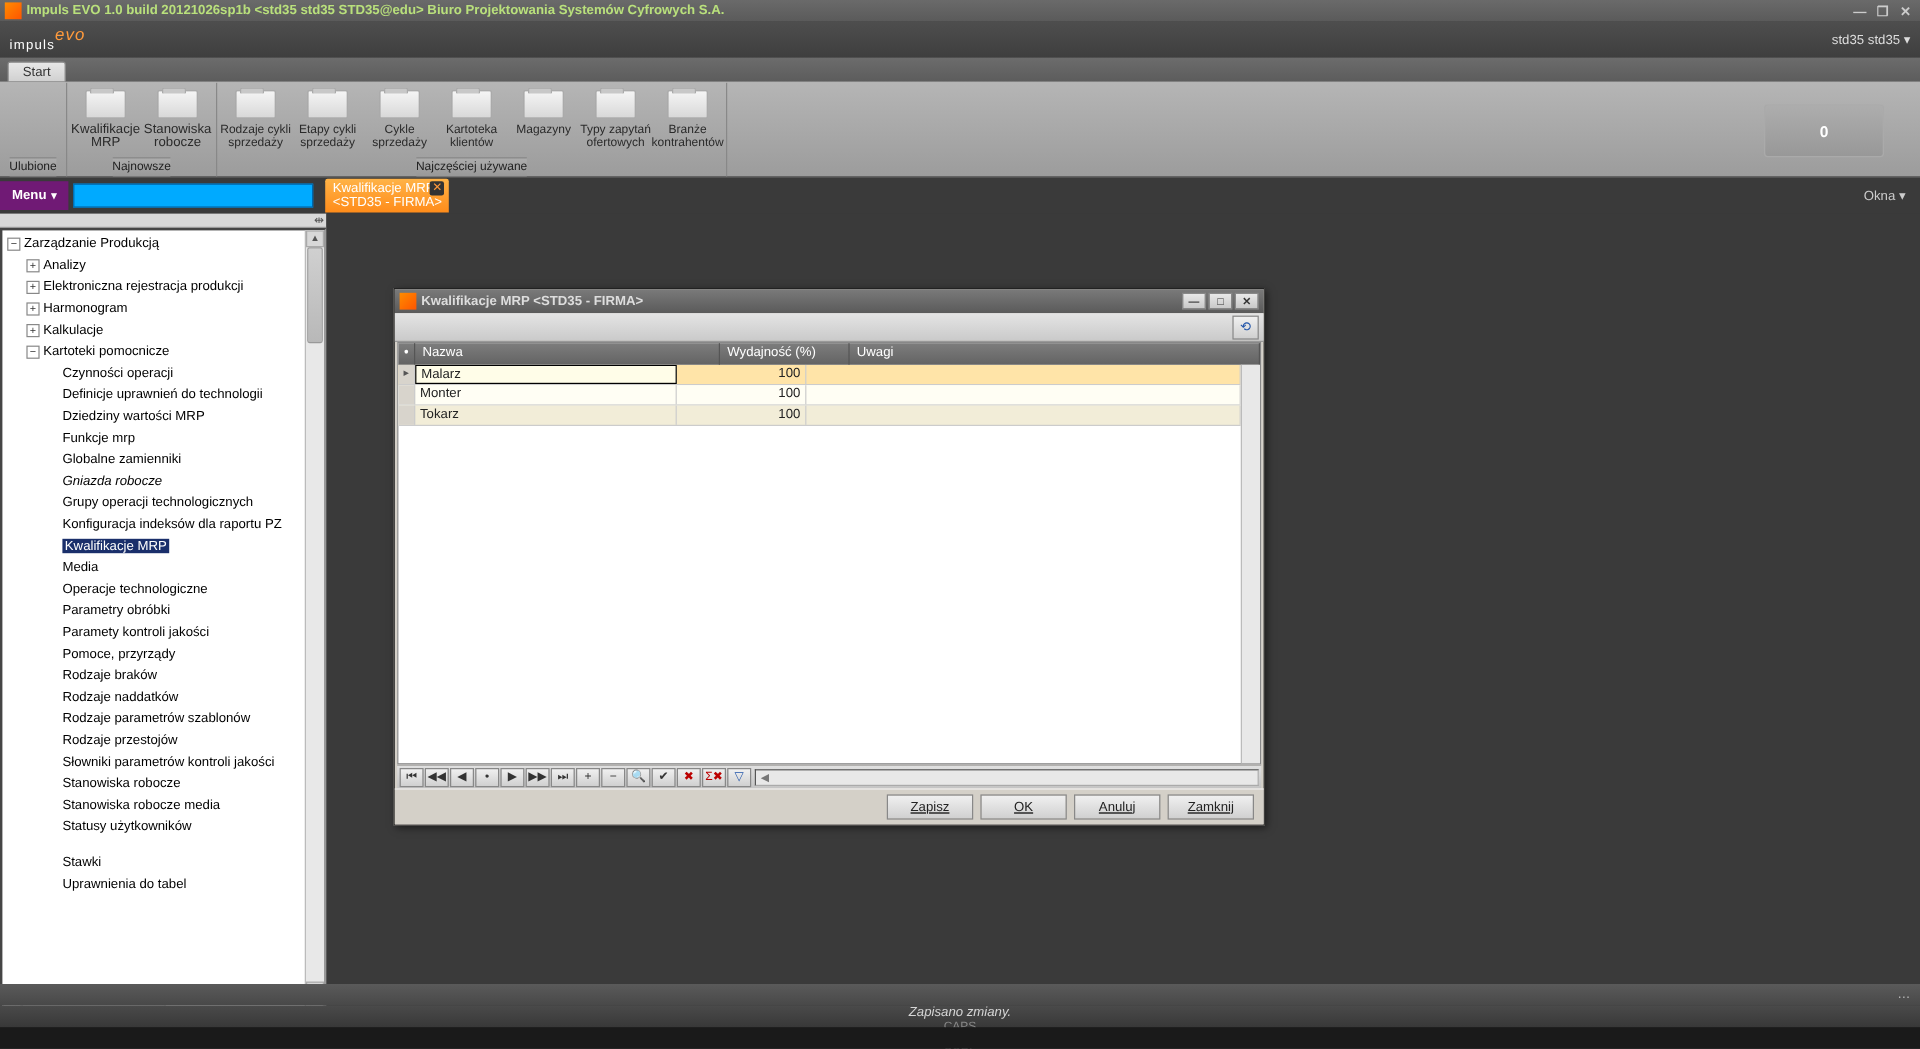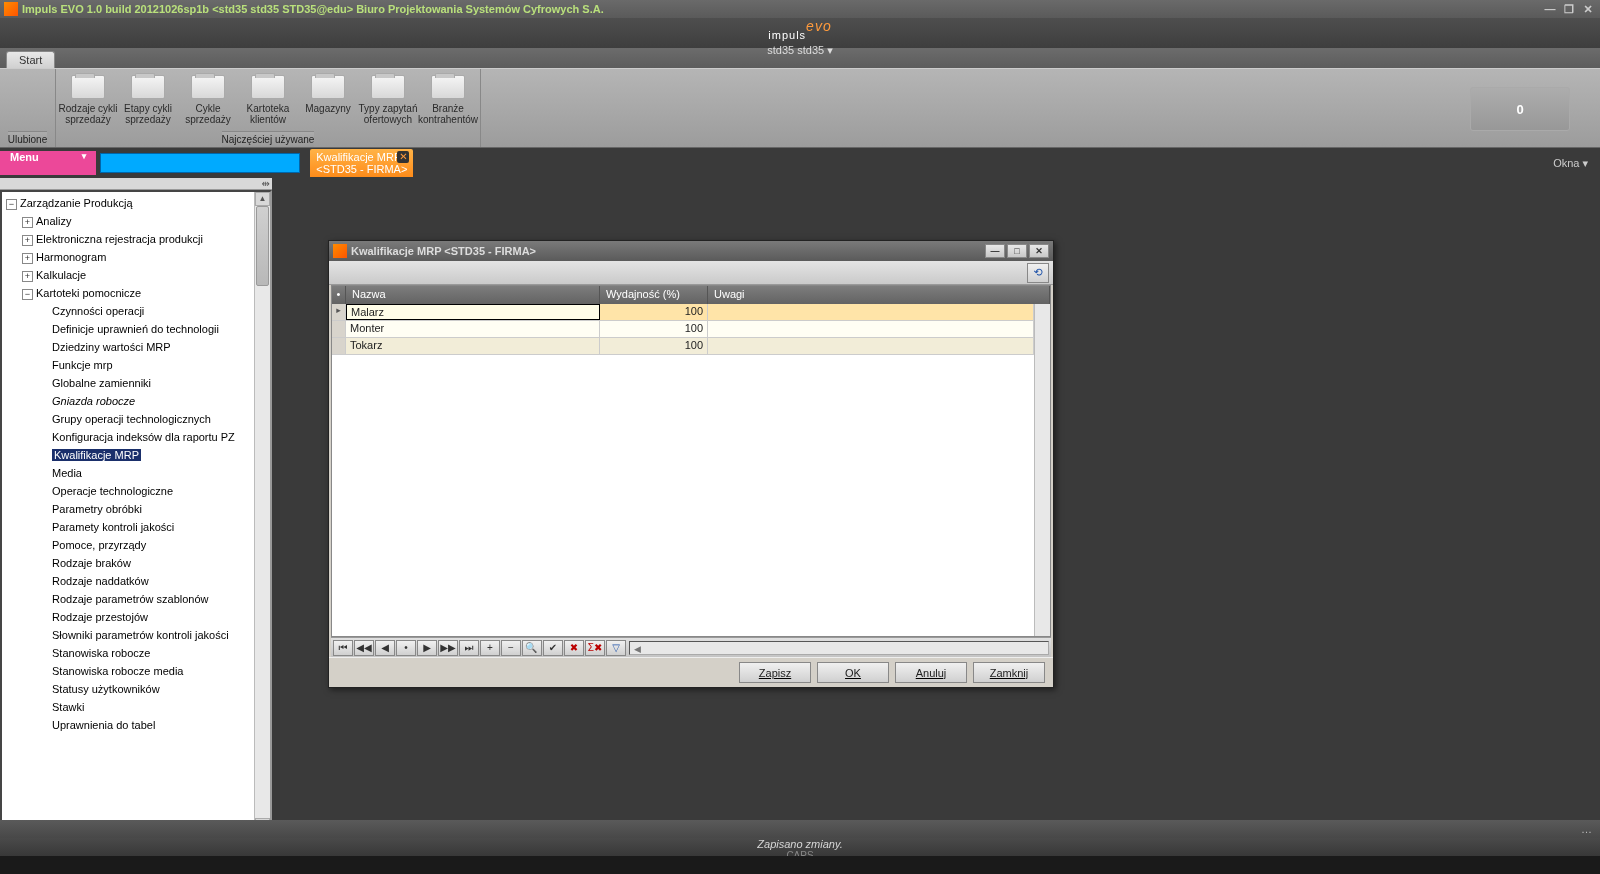--- a/index.html
+++ b/index.html
@@ -5,21 +5,21 @@
 * { box-sizing: border-box; margin: 0; padding: 0; font-family: Tahoma, Arial, sans-serif; font-size: 11px; }
 body { width: 1600px; height: 874px; background: #3a3a3a; overflow: hidden; position: relative; }
 
 
 .titlebar { height: 18px; background: linear-gradient(#6a6a6a,#5a5a5a); color: #b9e07c; display: flex; align-items: center; padding: 0 4px; font-weight: bold; font-size: 11px; }
 .titlebar .app-icon { width: 14px; height: 14px; background: linear-gradient(135deg,#ff8c00,#ff5500); margin-right: 4px; }
 .titlebar .spacer { flex: 1; }
 .titlebar .win-btns span { display: inline-block; width: 16px; text-align: center; color: #ccc; }
 
 
-.banner { height: 30px; background: linear-gradient(#4e4e4e,#3e3e3e); display: flex; align-items: center; padding: 0 8px; color: #fff; flex-direction: column; }
+.banner { height: 30px; background: linear-gradient(#4e4e4e,#3e3e3e); display: flex; align-items: center; padding: 0 8px; color: #fff; }
 .banner .logo { font-family: Arial; font-size: 20px; font-weight: normal; letter-spacing: 1px; }
 .banner .logo .evo { font-style: italic; color: #ff9a3c; font-size: 14px; vertical-align: super; }
 .banner .spacer { flex: 1; }
 .banner .user { color: #ddd; font-size: 11px; }
 
 
 .tabrow { height: 20px; background: linear-gradient(#6c6c6c,#5c5c5c); display: flex; align-items: flex-end; padding-left: 6px; }
 .tabrow .tab { background: linear-gradient(#e8e8e8,#d0d0d0); border: 1px solid #888; border-bottom: none; border-radius: 3px 3px 0 0; padding: 2px 12px; font-size: 11px; color: #333; }
 
 
@@ -28,21 +28,21 @@
 .ribbon .items { display: flex; flex: 1; }
 .ribbon .ritem { width: 60px; display: flex; flex-direction: column; align-items: center; justify-content: flex-start; padding-top: 6px; color: #2a2a2a; }
 .ribbon .ritem .ricon { width: 34px; height: 24px; background: linear-gradient(#f5f5f5,#d8d8d8); border: 1px solid #aaa; border-radius: 2px; position: relative; }
 .ribbon .ritem .ricon::before { content: ''; position: absolute; top: -3px; left: 3px; width: 18px; height: 4px; background: #c8c8c8; border: 1px solid #aaa; border-bottom: none; border-radius: 2px 2px 0 0; }
 .ribbon .ritem .rlabel { text-align: center; font-size: 10px; line-height: 11px; margin-top: 4px; }
 .ribbon .grplabel { text-align: center; font-size: 10px; color: #222; padding: 2px 0; border-top: 1px solid #888; background: linear-gradient(#acacac,#989898); }
 .ribbon .big-zero { position: absolute; right: 30px; top: 18px; width: 100px; height: 44px; border: 1px solid #aaa; border-radius: 3px; background: linear-gradient(#adadad,#989898); color: #fff; display: flex; align-items: center; justify-content: center; font-size: 13px; font-weight: bold; }
 
 
 .docstrip { height: 30px; background: #3a3a3a; display: flex; align-items: center; }
-.menu-btn { background: #ec4899; color: #fff; font-weight: bold; height: 24px; display: flex; align-items: flex-start; padding: 0 10px; gap: 39px; }
+.menu-btn { background: #701a75; color: #fff; font-weight: bold; height: 24px; display: flex; align-items: center; padding: 0 10px; }
 .menu-btn .arrow { margin-left: 4px; font-size: 9px; }
 .menu-search { flex: 0 0 200px; height: 20px; background: #00aaff; border: 1px solid #0066aa; margin-left: 4px; }
 .doc-tab { margin-left: 10px; height: 28px; background: linear-gradient(#ffb347,#ff8c1a); color: #fff; font-size: 10px; padding: 2px 6px; display: flex; flex-direction: column; justify-content: center; position: relative; border-radius: 2px 2px 0 0; }
 .doc-tab .close { position: absolute; right: 4px; top: 2px; background: #333; color: #ff9a3c; width: 12px; height: 12px; text-align: center; line-height: 11px; border-radius: 2px; font-size: 10px; }
 .docstrip .spacer { flex: 1; }
 .docstrip .okna { color: #ccc; padding: 0 12px; font-size: 11px; }
 
 
 .main { display: flex; height: 672px; background: #3a3a3a; position: relative; }
 
@@ -82,21 +82,21 @@
 .inwin .grid-head { display: flex; height: 18px; background: linear-gradient(#7d7d7d,#636363); color: #fff; }
 .inwin .grid-head .gh { border-right: 1px solid #555; padding: 2px 6px; font-size: 11px; }
 .inwin .grid-head .gh.sel { width: 14px; padding: 2px; text-align: center; }
 .inwin .grid-head .gh.n { width: 254px; }
 .inwin .grid-head .gh.w { width: 108px; }
 .inwin .grid-head .gh.u { flex: 1; }
 .inwin .grid-body { position: absolute; top: 18px; left: 0; right: 16px; bottom: 0; overflow: hidden; }
 .inwin .grid-row { display: flex; height: 17px; border-bottom: 1px solid #ccc; }
 .inwin .grid-row .gc { border-right: 1px solid #ccc; padding: 1px 4px; font-size: 11px; color: #222; }
 .inwin .grid-row .gc.sel { width: 14px; background: #d8d4cc; text-align: center; font-size: 9px; color: #555; }
-.inwin .grid-row .gc.n { width: 254px; }
+.inwin .grid-row .gc.n { width: 218px; }
 .inwin .grid-row .gc.w { width: 108px; text-align: right; }
 .inwin .grid-row .gc.u { flex: 1; }
 .inwin .grid-row.r0 { background: #ffe4a8; }
 .inwin .grid-row.r0 .gc.n { background: #fffde8; border: 1px solid #000; }
 .inwin .grid-row.r1 { background: #fffef4; }
 .inwin .grid-row.r2 { background: #f2edd8; }
 .inwin .grid-scroll-v { position: absolute; top: 18px; right: 0; bottom: 0; width: 16px; background: #e8e8e8; border-left: 1px solid #bbb; }
 
 .inwin .iw-nav { height: 20px; background: linear-gradient(#e0e0e0,#c4c4c4); border-top: 1px solid #999; display: flex; align-items: center; padding: 0 2px; margin: 0 2px; }
 .inwin .iw-nav .nbtn { width: 20px; height: 16px; border: 1px solid #888; background: linear-gradient(#f0f0f0,#d0d0d0); margin-right: 1px; text-align: center; line-height: 14px; font-size: 10px; color: #333; }
@@ -141,20 +141,33 @@
 </div>
 
 <div class="tabrow">
   <div class="tab">Start</div>
 </div>
 
 <div class="ribbon">
   <div class="group" style="width:56px">
     <div class="items" style="flex:1"></div>
     <div class="grplabel">Ulubione</div>
+  </div>
+  <div class="group">
+    <div class="items">
+      <div class="ritem">
+        <div class="ricon"></div>
+        <div class="rlabel"><span>Kwalifikacje</span><br><span>MRP</span></div>
+      </div>
+      <div class="ritem">
+        <div class="ricon"></div>
+        <div class="rlabel"><span>Stanowiska</span><br><span>robocze</span></div>
+      </div>
+    </div>
+    <div class="grplabel">Najnowsze</div>
   </div>
   <div class="group">
     <div class="items" id="ribbon-most">
         <div class="ritem">
           <div class="ricon"></div>
           <div class="rlabel">Rodzaje cykli<br>sprzedaży</div>
         </div>
         <div class="ritem">
           <div class="ricon"></div>
           <div class="rlabel">Etapy cykli<br>sprzedaży</div>
@@ -229,21 +242,21 @@
           <div class="node" style="padding-left: 48px;">Paramety kontroli jakości</div>
           <div class="node" style="padding-left: 48px;">Pomoce, przyrządy</div>
           <div class="node" style="padding-left: 48px;">Rodzaje braków</div>
           <div class="node" style="padding-left: 48px;">Rodzaje naddatków</div>
           <div class="node" style="padding-left: 48px;">Rodzaje parametrów szablonów</div>
           <div class="node" style="padding-left: 48px;">Rodzaje przestojów</div>
           <div class="node" style="padding-left: 48px;">Słowniki parametrów kontroli jakości</div>
           <div class="node" style="padding-left: 48px;">Stanowiska robocze</div>
           <div class="node" style="padding-left: 48px;">Stanowiska robocze media</div>
           <div class="node" style="padding-left: 48px;">Statusy użytkowników</div>
-          <div class="node" style="padding-left: 48px;">Stawki</div>
+          <div class="node" style="padding-left: 48px; margin-top: 12px;">Stawki</div>
           <div class="node" style="padding-left: 48px;">Uprawnienia do tabel</div>
         </div>
       <div class="scroll-v">
         <div class="arr up">▲</div>
         <div class="thumb"></div>
         <div class="arr dn">▼</div>
       </div>
     </div>
     <div class="tree-footer-scroll">
       <div class="arr l">◀</div>

